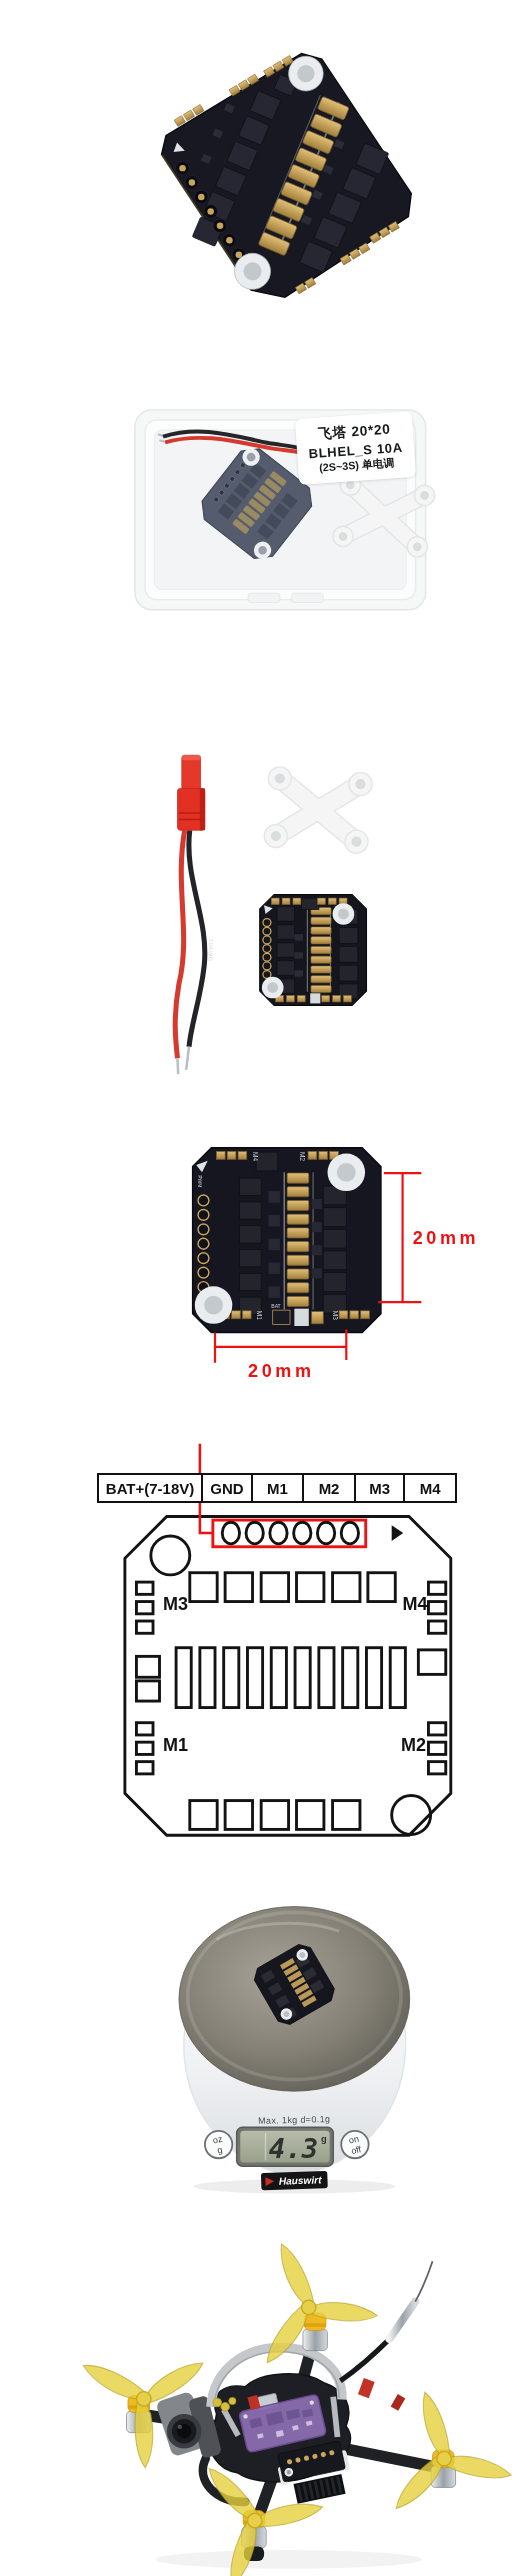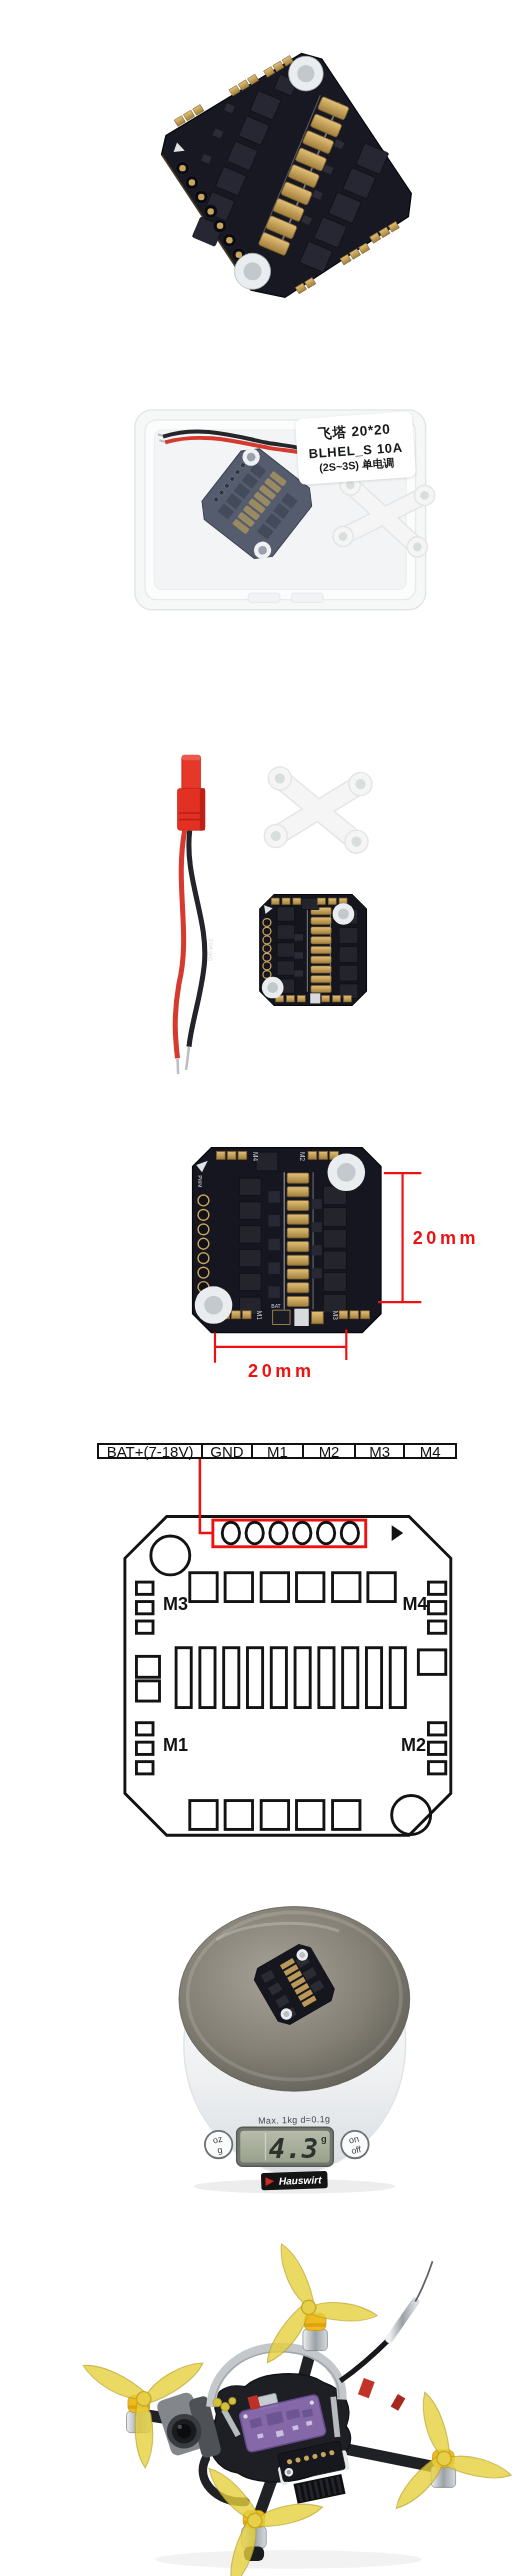--- a/index.html
+++ b/index.html
@@ -8,22 +8,22 @@
   .sec{position:absolute;left:0;display:block;}
   
   .box-label{position:absolute;left:297px;top:415px;width:117px;height:66px;background:#ffffff;
      border-radius:6.5px;transform:rotate(-4deg);box-shadow:0 0.7px 2.9px rgba(0,0,0,.14);
      display:flex;flex-direction:column;justify-content:center;align-items:center;
      gap:1.4px;color:#17181a;z-index:5;}
   .box-label .l1{font-size:13.7px;font-weight:bold;letter-spacing:0.7px;}
   .box-label .l2{font-size:13px;font-weight:bold;letter-spacing:0.7px;}
   .box-label .l3{font-size:10.8px;font-weight:bold;}
   
-  .pinout{position:absolute;left:97px;top:1443px;width:360px;height:16px;display:flex;
-     border:2.2px solid #111;box-sizing:border-box;background:#fff;z-index:4;}
+  .pinout{position:absolute;left:97px;top:1473px;width:360px;height:30px;display:flex;
+     border:2.2px solid #111;box-sizing:border-box;background:#fff;z-index:4;font-weight:bold;}
   .pinout .cell{border-left:2.2px solid #111;display:flex;align-items:center;justify-content:center;
      font-size:15px;color:#111;letter-spacing:0px;white-space:nowrap;box-sizing:border-box;}
   .pinout .cell:first-child{border-left:none;}
   text{font-family:"Liberation Sans",sans-serif;}
   .lcdnum{font-family:"DejaVu Sans Mono",monospace;font-weight:bold;font-style:italic;}
 </style>
 </head>
 <body>
 
 <div class="page">

